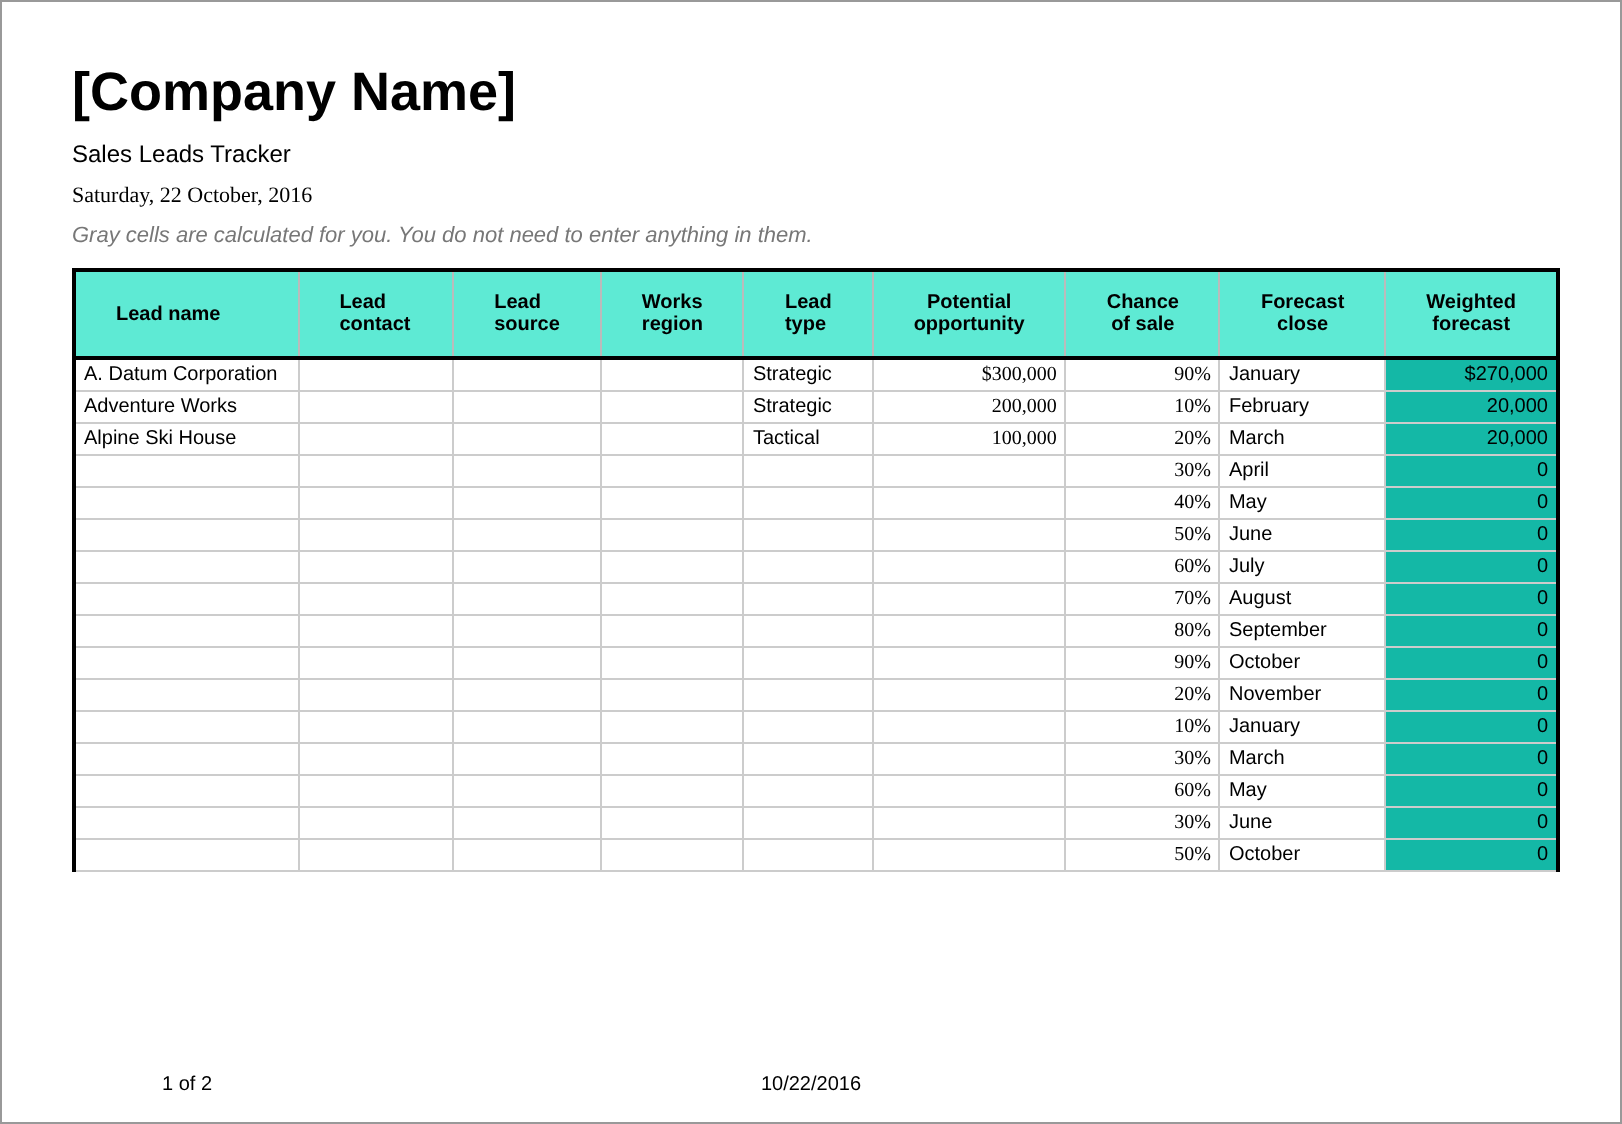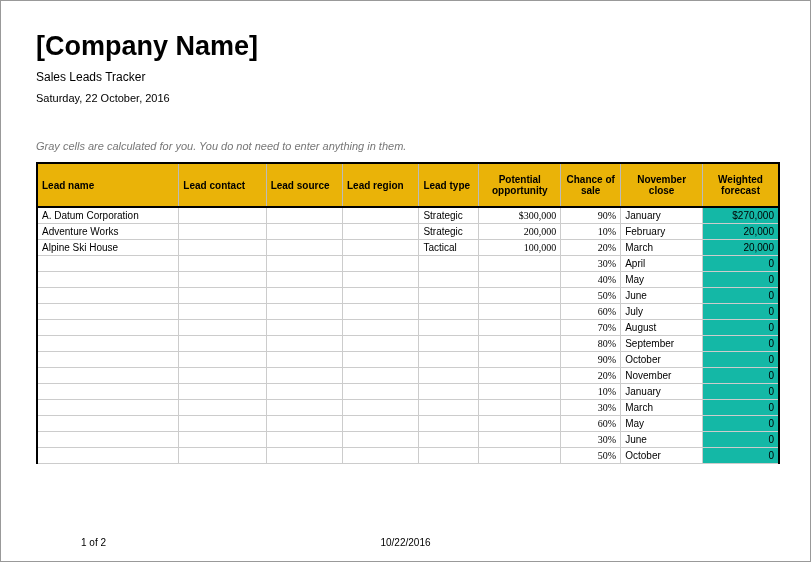--- a/index.html
+++ b/index.html
@@ -21,39 +21,40 @@
   margin-bottom: 8px;
 }
 .subtitle {
   font-size: 12px;
   color: #000;
   margin-bottom: 8px;
 }
 .date {
   font-size: 11px;
   color: #000;
-  margin-bottom: 36px;
+  margin-bottom: 8px;
+  font-family: Liberation Serif, serif;
 }
 .note {
   font-size: 11px;
   font-style: italic;
   color: #777;
   margin-bottom: 10px;
 }
 .table {
   width: 100%;
   border-collapse: collapse;
   font-size: 10px;
   border: 2px solid #000;
   border-bottom: 1px solid #000;
 }
 .table thead th {
-  background: #eab308;
+  background: #5eead4;
   font-weight: bold;
-  padding: 10px 4px;
+  padding: 10px 20px;
   text-align: left;
   border-right: 1px solid #bbb;
   border-bottom: 2px solid #000;
   vertical-align: middle;
   height: 36px;
   font-size: 10px;
 }
 .table thead th.center { text-align: center; }
 .table tbody td {
   border-right: 1px solid #ccc;
@@ -102,25 +103,25 @@
   <div class="subtitle">Sales Leads Tracker</div>
   <div class="date">Saturday, 22 October, 2016</div>
   <div class="note">Gray cells are calculated for you. You do not need to enter anything in them.</div>
 
   <table class="table">
     <thead>
       <tr>
         <th class="col-name">Lead   name</th>
         <th class="col-contact">Lead   contact</th>
         <th class="col-source">Lead   source</th>
-        <th class="col-region">Lead   region</th>
+        <th class="col-region">Works   region</th>
         <th class="col-type">Lead   type</th>
         <th class="col-potential center">Potential opportunity</th>
         <th class="col-chance center">Chance of sale</th>
-        <th class="col-close center">November close</th>
+        <th class="col-close center">Forecast close</th>
         <th class="col-weighted center">Weighted forecast</th>
       </tr>
     </thead>
     <tbody id="tbody">
         <tr>
           <td>A. Datum Corporation</td>
           <td></td>
           <td></td>
           <td></td>
           <td>Strategic</td>

